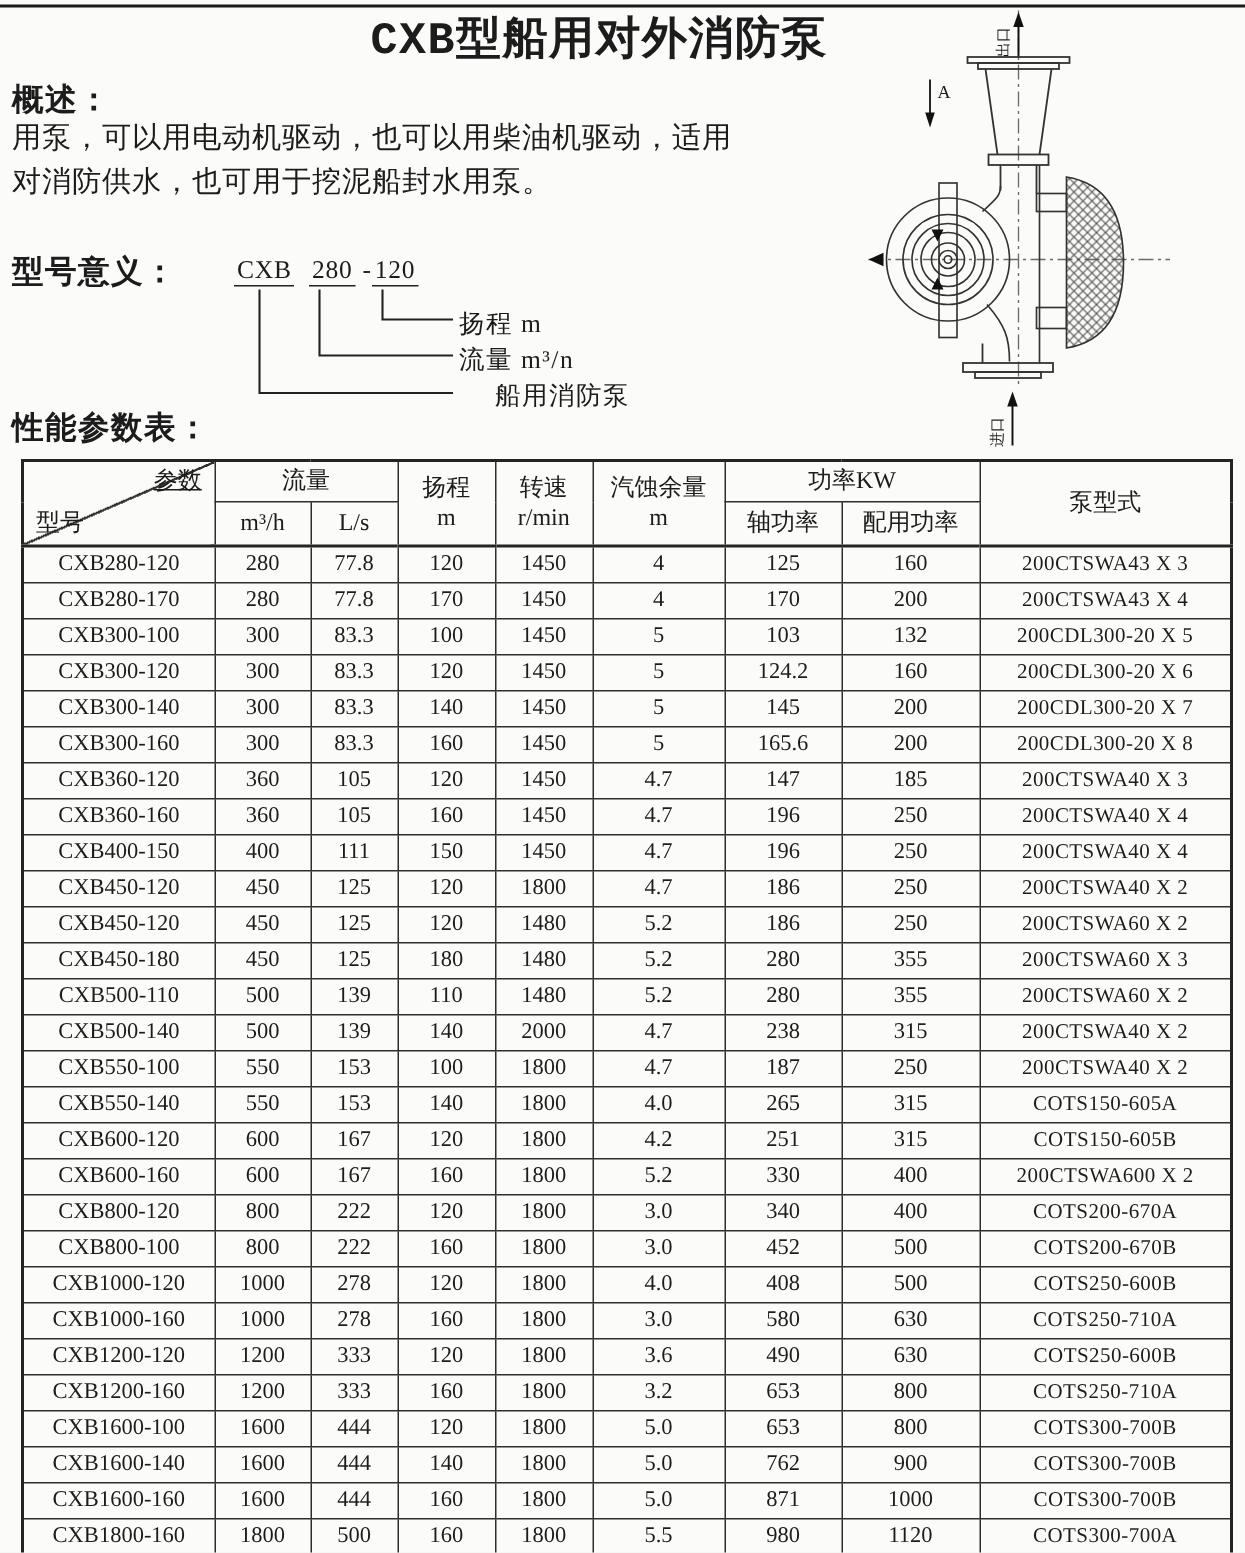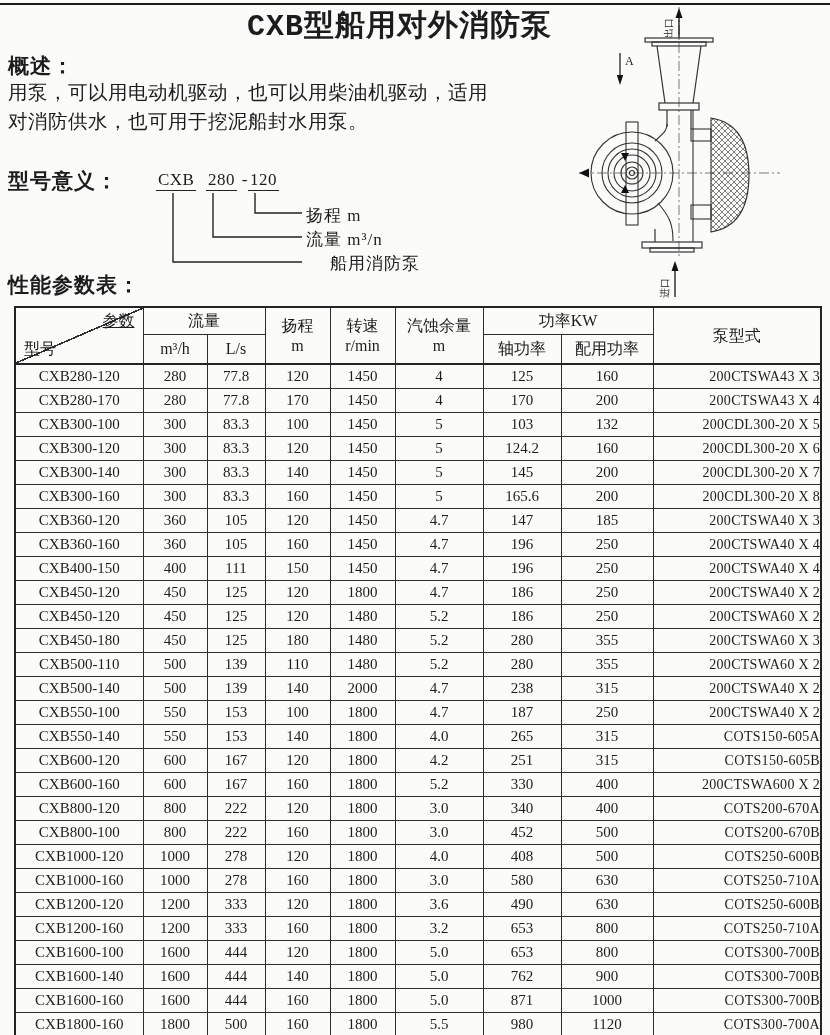--- a/index.html
+++ b/index.html
@@ -24,21 +24,21 @@
   
   .ptable-wrap{left:14px;top:306px;width:806px;}
   table.ptable{border-collapse:collapse;table-layout:fixed;width:806px;
     border:2px solid #242424;font-family:"Liberation Serif","DejaVu Serif",serif;}
   .ptable th,.ptable td{border:1px solid #2e2e2e;text-align:center;vertical-align:middle;
     padding:0;font-weight:normal;color:#1c1c1c;overflow:hidden;white-space:nowrap;}
   .ptable th{font-size:16px;line-height:1.25;}
   .ptable td{font-size:15px;height:23px;}
   .h1 th{height:26px;}
   .h2 th{height:28px;}
-  .ptable td.pt{font-size:14px;letter-spacing:0.3px;text-align:right;}
+  .ptable td.pt{font-size:14px;letter-spacing:0.3px;}
   .ptable th.hdr-2row{border-bottom:2px solid #242424;}
   .corner{position:relative;
     background:linear-gradient(to bottom right,transparent calc(50% - 0.8px),#2e2e2e calc(50% - 0.8px),#2e2e2e calc(50% + 0.8px),transparent calc(50% + 0.8px));}
   .corner .tr{position:absolute;top:3px;right:8px;font-size:16px;text-decoration:underline;}
   .corner .bl{position:absolute;bottom:4px;left:8px;font-size:16px;}
   svg text{font-family:"Liberation Serif","DejaVu Serif",serif;fill:#1c1c1c;}
 </style>
 </head>
 <body>
 

